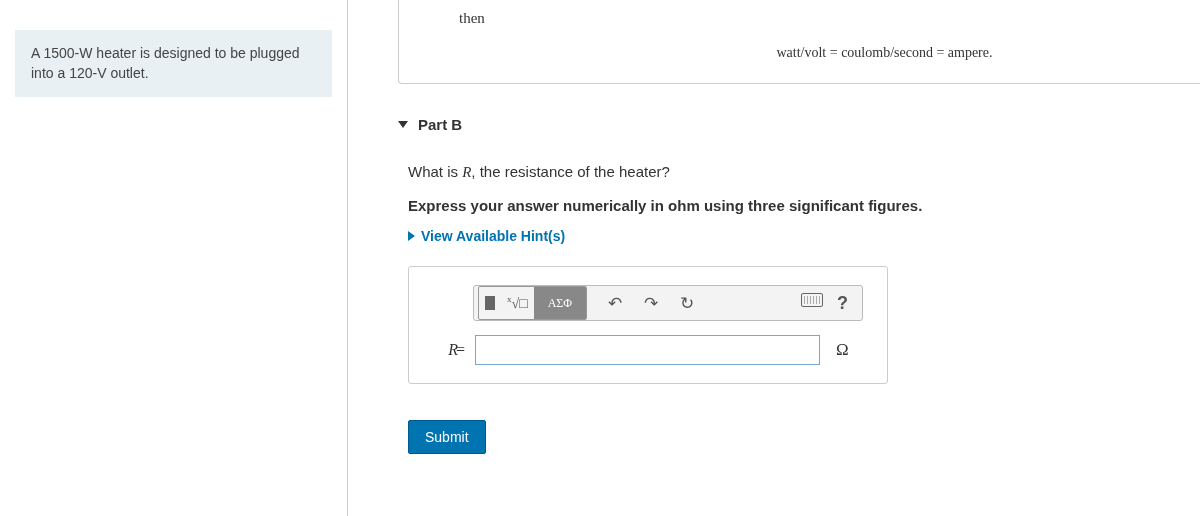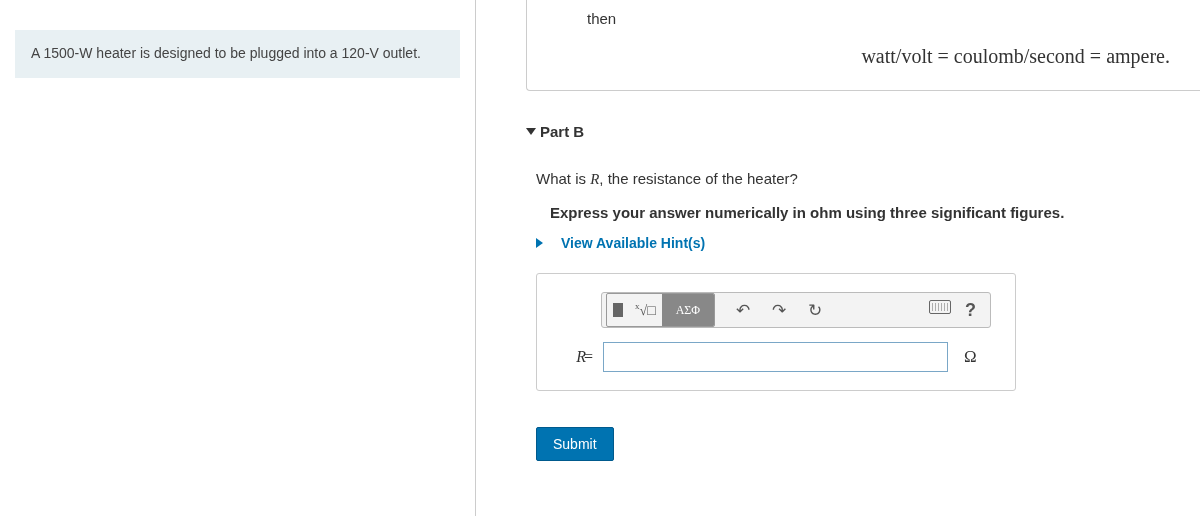--- a/index.html
+++ b/index.html
@@ -7,21 +7,21 @@
     font-family: Arial, Helvetica, sans-serif;
     font-size: 14px;
     color: #333;
     background: #fff;
     width: 1200px;
     height: 516px;
     overflow: hidden;
   }
   .container { display: flex; height: 100%; }
   .left-panel {
-    width: 476px;
+    width: 348px;
     border-right: 1px solid #ccc;
     padding: 30px 15px;
   }
   .problem-box {
     background: #e8f0f3;
     padding: 14px 16px;
     color: #444;
     line-height: 1.4;
   }
   .right-panel {
@@ -31,35 +31,35 @@
   }
   .top-hint {
     border: 1px solid #ccc;
     border-top: none;
     border-right: none;
     border-radius: 0 0 0 4px;
     padding: 10px 30px 22px 60px;
     margin-left: -10px;
   }
   .top-hint .then-word {
-    font-family: Liberation Sans, sans-serif;
+    font-family: Liberation Serif, serif;
     font-size: 15px;
     margin-bottom: 18px;
     display: block;
   }
   .top-hint .equation {
     font-family: Georgia, 'Times New Roman', serif;
-    font-size: 20px;
-    text-align: right;
+    font-size: 14px;
+    text-align: center;
     padding-left: 140px;
   }
   .part-header {
     display: flex;
     align-items: center;
-    gap: 4px;
+    gap: 10px;
     padding: 32px 0 30px 0;
     margin-left: -10px;
   }
   .disclosure {
     width: 0; height: 0;
     border-left: 5px solid transparent;
     border-right: 5px solid transparent;
     border-top: 7px solid #333;
   }
   .part-title { font-weight: bold; font-size: 15px; }
@@ -67,30 +67,29 @@
   .question-text {
     font-size: 15px;
     color: #333;
     margin-bottom: 16px;
   }
   .question-text .var { font-style: italic; font-family: Georgia, serif; }
   .instruction {
     font-weight: bold;
     font-size: 15px;
     margin-bottom: 14px;
-    margin-left: 14px;
   }
   .hints-link {
     color: #0073b1;
     font-weight: bold;
     font-size: 14px;
     cursor: pointer;
     display: flex;
     align-items: center;
-    gap: 18px;
+    gap: 6px;
     margin-bottom: 22px;
   }
   .hints-link .tri {
     width: 0; height: 0;
     border-top: 5px solid transparent;
     border-bottom: 5px solid transparent;
     border-left: 7px solid #0073b1;
   }
   .answer-container {
     border: 1px solid #ccc;

